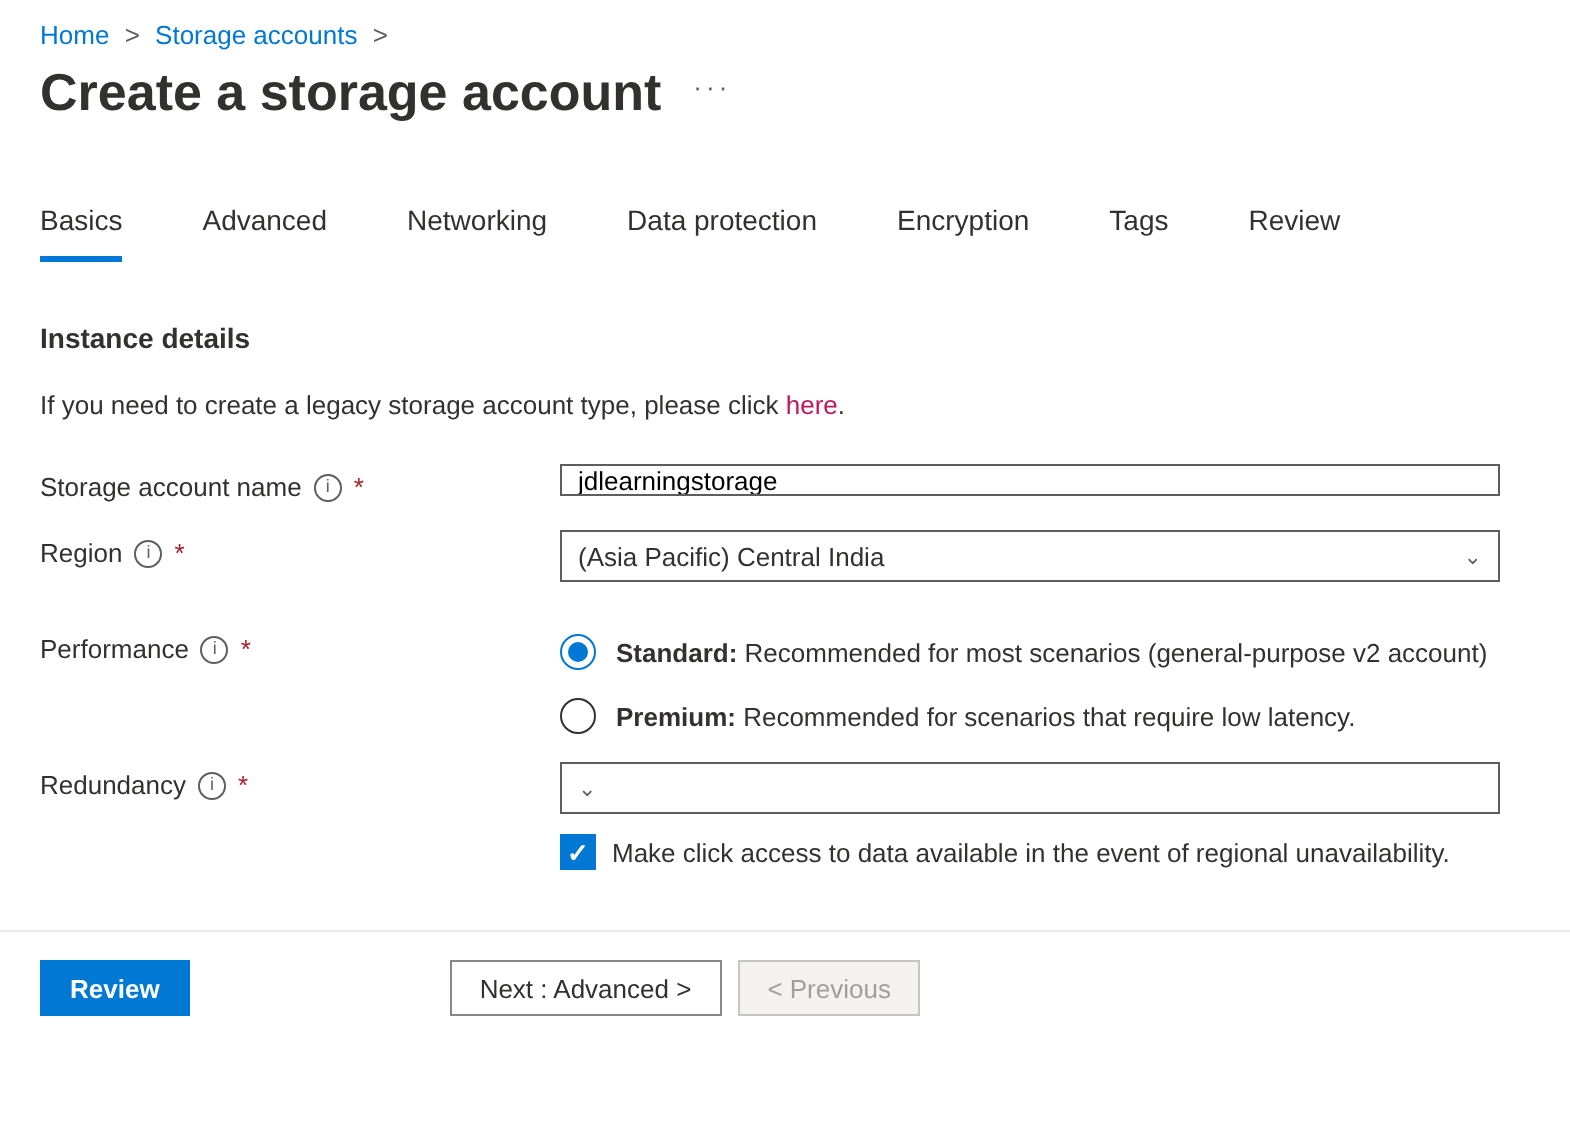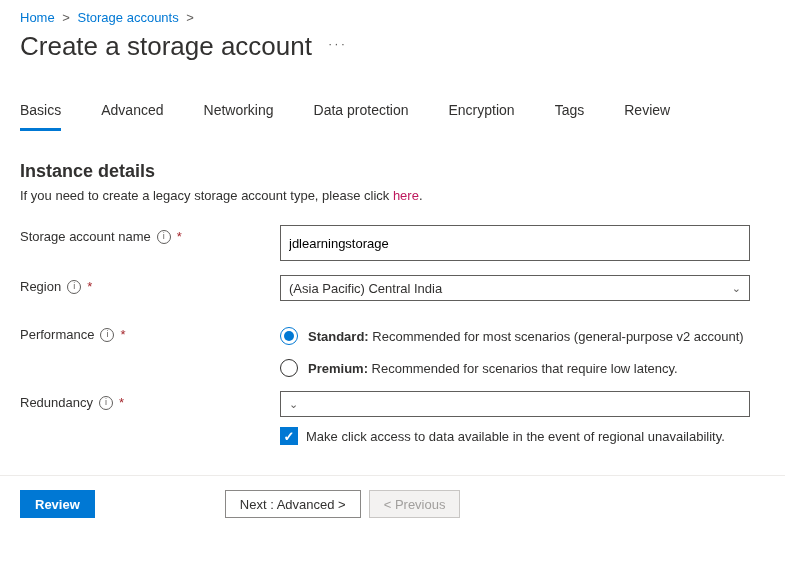--- a/index.html
+++ b/index.html
@@ -2,35 +2,35 @@
 <html><head>
 <meta charset="utf-8">
 <style>
   * { box-sizing: border-box; margin: 0; padding: 0; font-family: "Segoe UI", -apple-system, sans-serif; }
   body { width: 785px; height: 561px; background: #fff; color: #323130; font-size: 13px; padding: 0; }
   .page { padding: 10px 20px 0 20px; }
   .breadcrumb { font-size: 13px; color: #605e5c; margin-bottom: 6px; }
   .breadcrumb a { color: #0078d4; text-decoration: none; cursor: pointer; }
   .breadcrumb .sep { color: #605e5c; margin: 0 4px; }
   .title-row { display: flex; align-items: center; gap: 16px; margin-bottom: 18px; }
-  h1 { font-size: 26px; font-weight: 400; color: #323130; }
+  h1 { font-size: 26px; font-weight: 700; color: #323130; }
   .more { color: #605e5c; letter-spacing: 2px; font-size: 13px; padding-bottom: 6px;}
   .tabs { display: flex; gap: 40px; border-bottom: none; margin-bottom: 30px; margin-top: 36px; }
   .tab { font-size: 14px; color: #323130; padding: 4px 0 10px 0; cursor: pointer; border-bottom: 3px solid transparent; }
   .tab.active { border-bottom: 3px solid #0078d4; }
-  .section-title { font-size: 18px; font-weight: 600; margin-bottom: 6px; }
+  .section-title { font-size: 14px; font-weight: 600; margin-bottom: 18px; }
   .legacy-text { font-size: 13px; color: #323130; margin-bottom: 22px; }
   .legacy-text a { color: #be185d; text-decoration: none; cursor: pointer; }
   .form-row { display: flex; align-items: flex-start; margin-bottom: 14px; }
   .form-row.top-align { align-items: flex-start; }
   .label-col { width: 260px; display: flex; align-items: center; gap: 6px; font-size: 13px; color: #323130; padding-top: 4px; }
   .info-icon { display: inline-flex; align-items: center; justify-content: center; width: 14px; height: 14px; border: 1px solid #605e5c; border-radius: 50%; font-size: 9px; color: #605e5c; line-height: 1; cursor: default; }
   .required { color: #a4262c; }
   .field-col { flex: 1; max-width: 470px; }
-  input[type=text] { width: 100%; height: 36px; border: 1px solid #605e5c; padding: 0 8px; font-size: 13px; font-family: inherit; }
+  input[type=text] { width: 100%; height: 16px; border: 1px solid #605e5c; padding: 0 8px; font-size: 13px; font-family: inherit; }
   .select { width: 100%; height: 26px; border: 1px solid #605e5c; display: flex; align-items: center; justify-content: space-between; padding: 0 8px; font-size: 13px; cursor: pointer; background: #fff; text-align: center; }
   .chev { font-size: 11px; color: #605e5c; }
   .radio-group { display: flex; flex-direction: column; gap: 14px; padding-top: 4px; }
   .radio { display: flex; align-items: center; gap: 10px; cursor: pointer; }
   .radio-outer { width: 18px; height: 18px; border: 1px solid #323130; border-radius: 50%; display: flex; align-items: center; justify-content: center; flex-shrink: 0; }
   .radio-outer.sel { border-color: #0078d4; }
   .radio-inner { width: 10px; height: 10px; background: #0078d4; border-radius: 50%; }
   .radio-label { font-size: 13px; color: #323130; }
   .radio-label b { font-weight: 600; }
   .checkbox-row { display: flex; align-items: center; gap: 8px; margin-top: 10px; }

